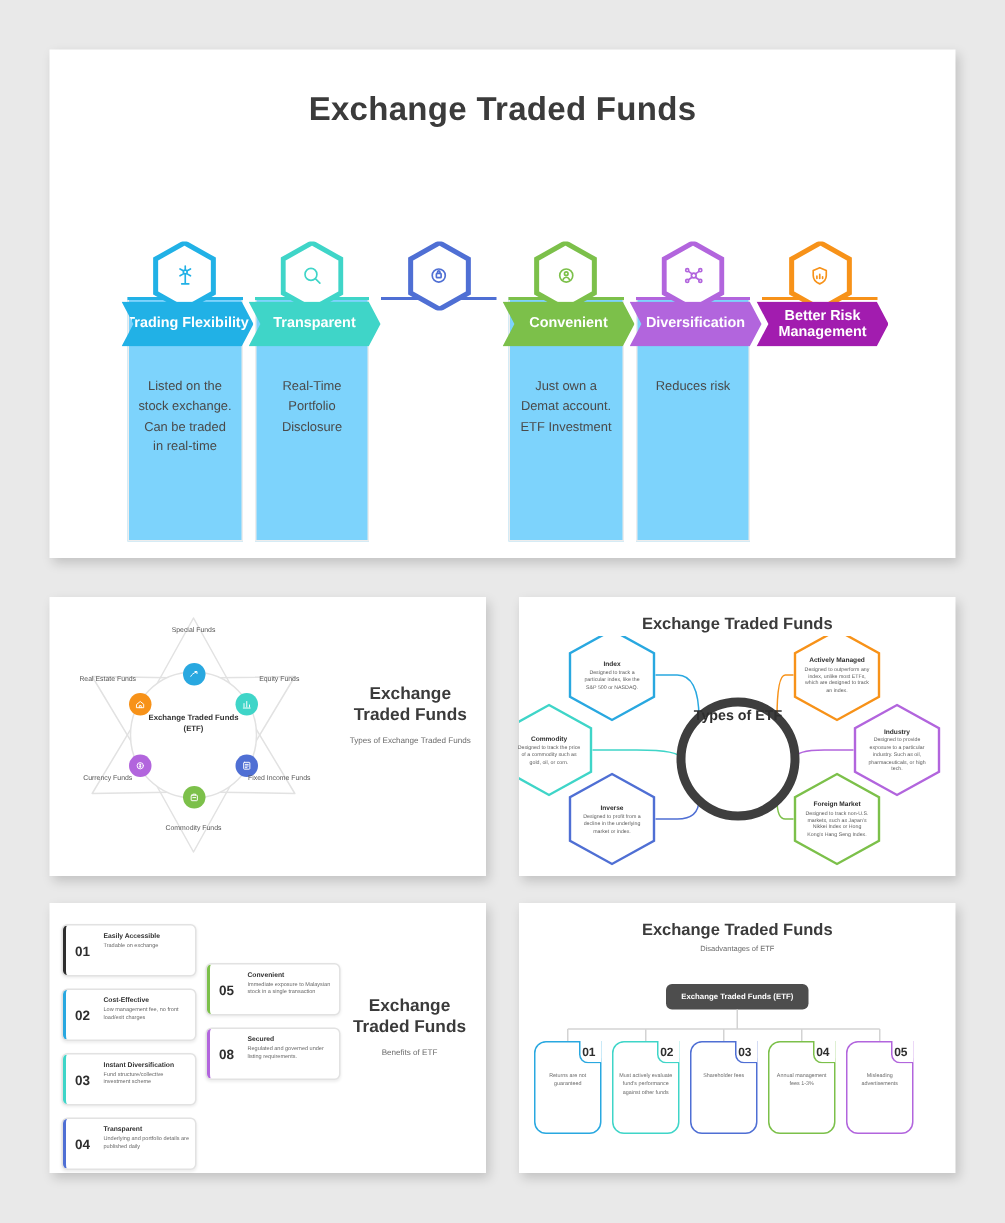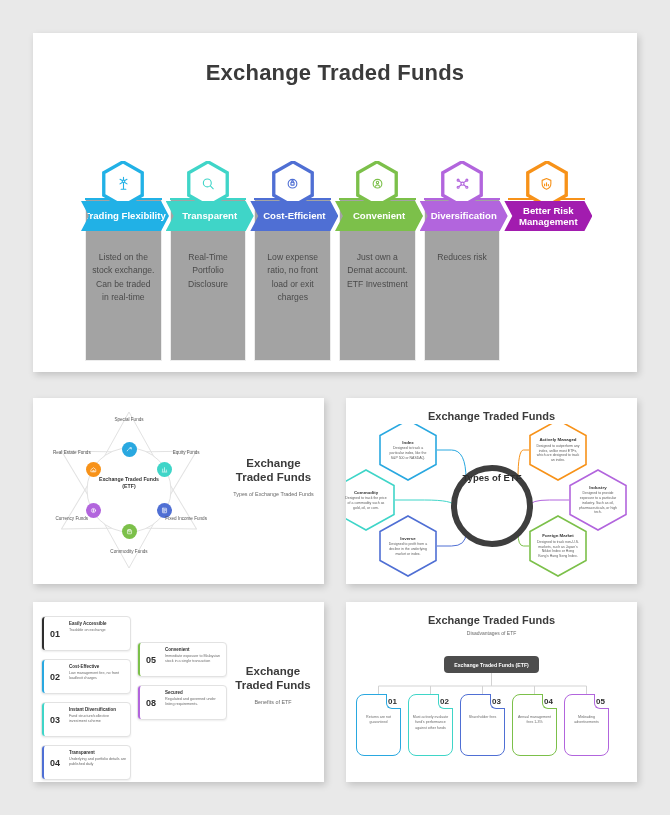--- a/index.html
+++ b/index.html
@@ -47,21 +47,21 @@
   .hex-icon svg { display:block; }
 
   .hex-connector {
     position: absolute;
     top: 37px; left: 0; right: 0;
     height: 2px;
     z-index: 1;
   }
 
   .card-body {
-    background: #a3a3a3;
+    background: #7dd3fc;
     border: 1px solid #ededed;
     margin-top: -9px;
     padding-top: 52px;
     height: 163px;
     text-align: center;
     font-size: 8.6px;
     line-height: 1.55;
     color: #4a4a4a;
     padding-left: 6px; padding-right: 6px;
   }
@@ -255,22 +255,20 @@
               </div>
               <div style="position:absolute;inset:0;display:flex;align-items:center;justify-content:center;">
                 <svg width="19" height="19" viewBox="0 0 24 24" aria-hidden="true">
                   <circle cx="12" cy="11" r="5.5" stroke="#4f6fd4" fill="none" stroke-width="1.4" stroke-linecap="round" stroke-linejoin="round"></circle>
                   <rect x="10" y="9.2" width="4" height="3.6" rx="0.6" stroke="#4f6fd4" fill="none" stroke-width="1.4" stroke-linecap="round" stroke-linejoin="round"></rect>
                   <path d="M11 9.2V8a1 1 0 0 1 2 0v1.2" stroke="#4f6fd4" fill="none" stroke-width="1.4" stroke-linecap="round" stroke-linejoin="round"></path>
                 </svg>
               </div>
             </div>
           </div>
-          <div class="card-body">Low expense ratio, no front load or exit charges</div>
-          <div class="banner" style="background:#4f6fd4">Cost-Efficient</div>
         </div>
         <div class="hcol">
           <div class="hex-connector" style="background:#7cc04a"></div>
           <div class="hex-icon">
             <div style="position:relative;width:42px;height:46px;">
               <div style="position:absolute;inset:0;">
                 <svg width="42" height="46" viewBox="0 0 100 110">
                   <polygon points="50,2 96,28 96,82 50,108 4,82 4,28" fill="#ffffff" stroke="#7cc04a" stroke-width="8"></polygon>
                 </svg>
               </div>

